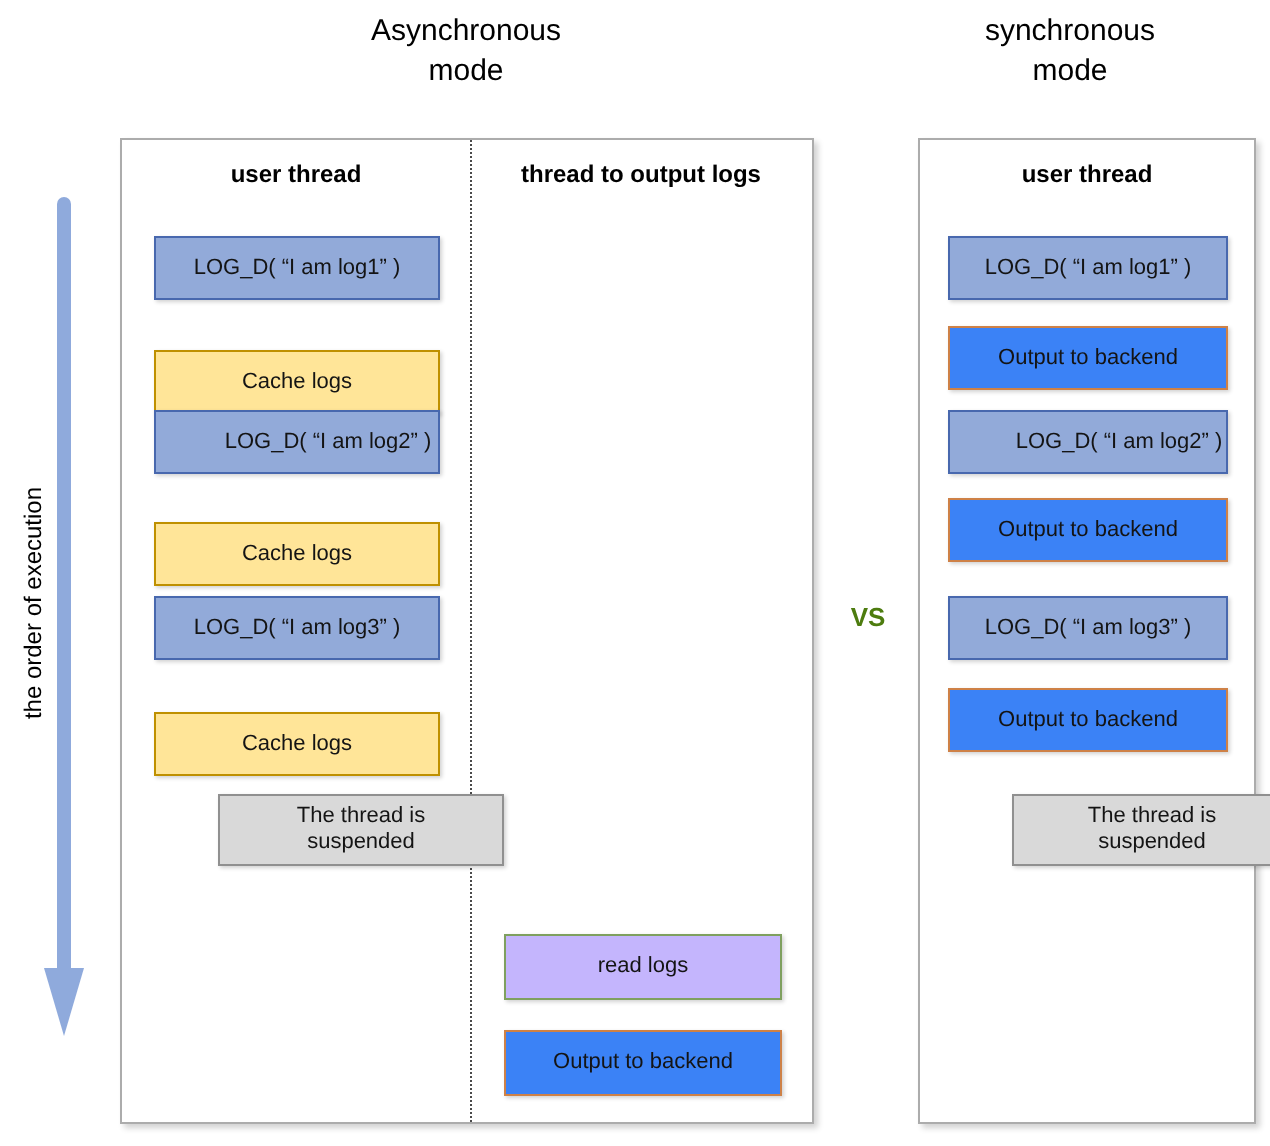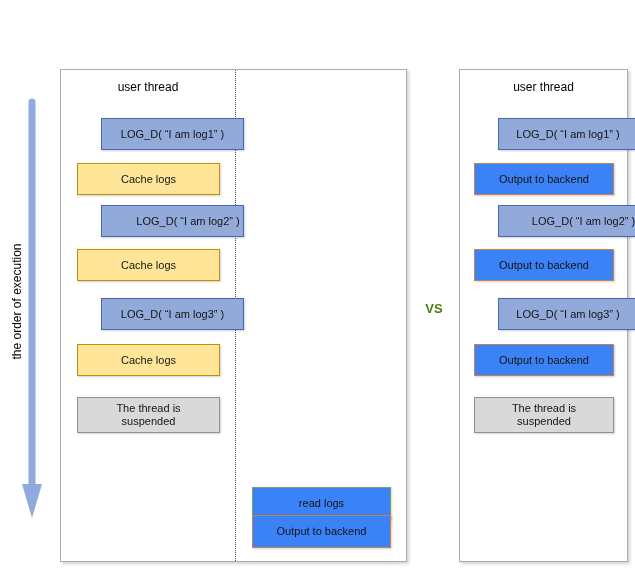--- a/index.html
+++ b/index.html
@@ -76,20 +76,21 @@
     width: 0;
     border-left: 1px dotted #4a4a4a;
   }
 
   .col-header {
     position: absolute;
     top: 10px;
     text-align: center;
     font-size: 12px;
     color: #000;
+    font-weight: bold;
   }
   .async-panel .h1 { left: 0;     width: 174px; }
   .async-panel .h2 { left: 174px; width: 171px; }
   .sync-panel  .h1 { left: 0;     width: 100%;  }
 
   .box {
     position: absolute;
     display: flex;
     align-items: center;
     justify-content: center;
@@ -97,52 +98,55 @@
     text-align: center;
     font-size: 11px;
     line-height: 13px;
     color: #141414;
     box-shadow: 1px 1px 2px rgba(0,0,0,0.18);
   }
   .async-panel .c1 { left: 16px;  width: 143px; height: 32px; }
   .async-panel .c2 { left: 191px; width: 139px; height: 33px; }
   .sync-panel  .c1 { left: 14px;  width: 140px; height: 32px; }
 
-  .b-log   { background: #92aad9; border: 1px solid #4868ae; margin-left: 24px; }
-  .b-cache { background: #ffe598; border: 1px solid #bf9000; }
+  .b-log   { background: #92aad9; border: 1px solid #4868ae; }
+  .b-cache { background: #ffe598; border: 1px solid #bf9000; margin-top: 12px; }
   .b-out   { background: #3b82f6; border: 1px solid #ce8147; }
-  .b-read  { background: #3b82f6; border: 1px solid #7fa05f; margin-top: 20px; }
+  .b-read  { background: #c4b5fd; border: 1px solid #7fa05f; }
   .b-susp  { background: #d9d9d9; border: 1px solid #909090; padding: 0 24px; }
 
   .r1 { top: 48px;  }
   .r2 { top: 93px;  }
   .r3 { top: 135px; padding-left: 31px; }
   .r4 { top: 179px; }
   .r5 { top: 228px; text-align: right; }
   .r6 { top: 274px; }
-  .r7 { top: 327px; height: 36px !important; }
+  .r7 { top: 327px; height: 36px !important; margin-left: 32px; }
   .r8 { top: 397px; }
   .r9 { top: 445px; }
 </style>
 </head>
 <body>
 
 <div class="canvas">
 
+  <div class="title async-title">Asynchronous mode</div>
+  <div class="title sync-title">synchronous mode</div>
   <div class="vs">VS</div>
 
   <svg class="exec-arrow" viewBox="0 0 22 425" aria-hidden="true">
     <line x1="11" y1="5" x2="11" y2="390" stroke="#8FAADC" stroke-width="7" stroke-linecap="round"></line>
     <polygon points="1,387 21,387 11,421" fill="#8FAADC"></polygon>
   </svg>
   <div class="exec-label">the order of execution</div>
 
   <div class="panel async-panel">
     <div class="dotted-divider"></div>
     <div class="col-header h1">user thread</div>
+    <div class="col-header h2">thread to output logs</div>
 
     <div class="box c1 r1 b-log">LOG_D( “I am log1” )</div>
     <div class="box c1 r2 b-cache">Cache logs</div>
     <div class="box c1 r3 b-log">LOG_D( “I am log2” )</div>
     <div class="box c1 r4 b-cache">Cache logs</div>
     <div class="box c1 r5 b-log">LOG_D( “I am log3” )</div>
     <div class="box c1 r6 b-cache">Cache logs</div>
     <div class="box c1 r7 b-susp">The thread is suspended</div>
 
     <div class="box c2 r8 b-read">read logs</div>

